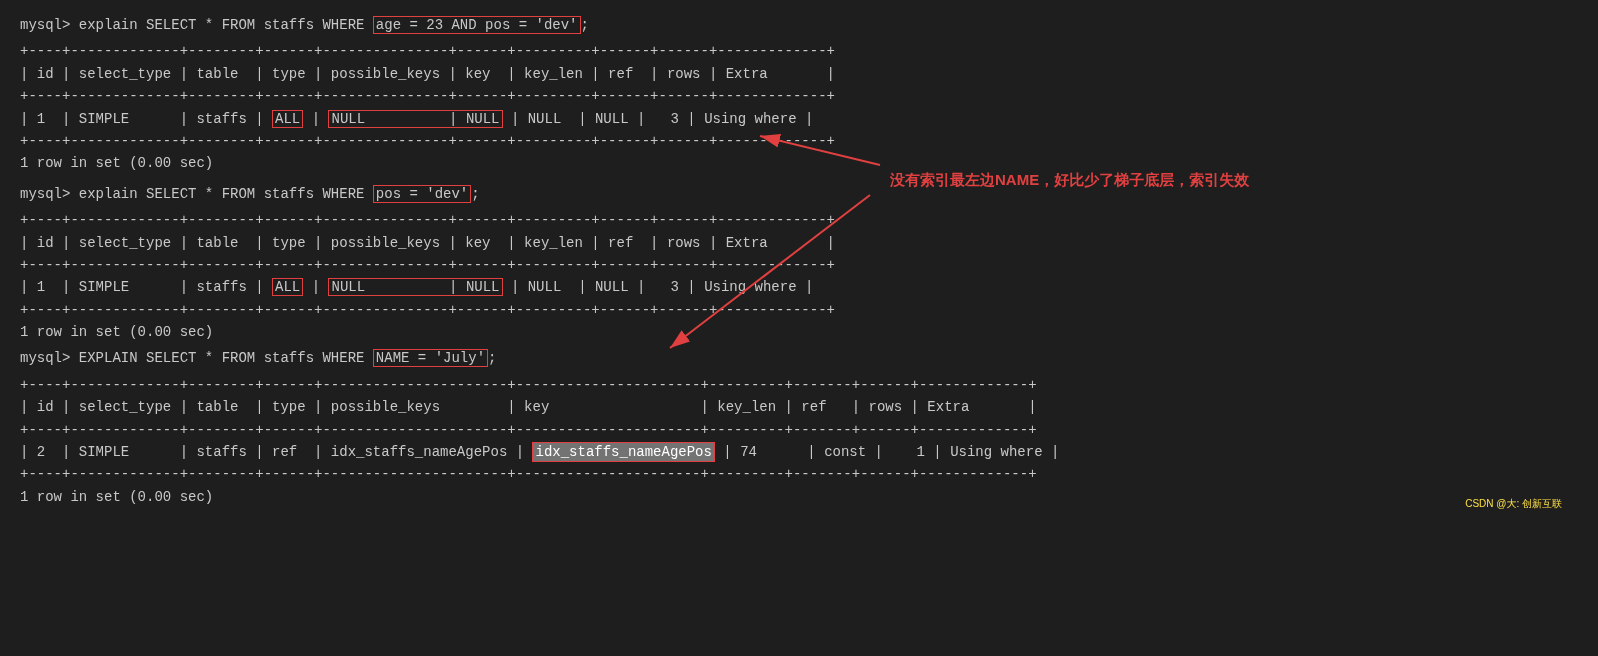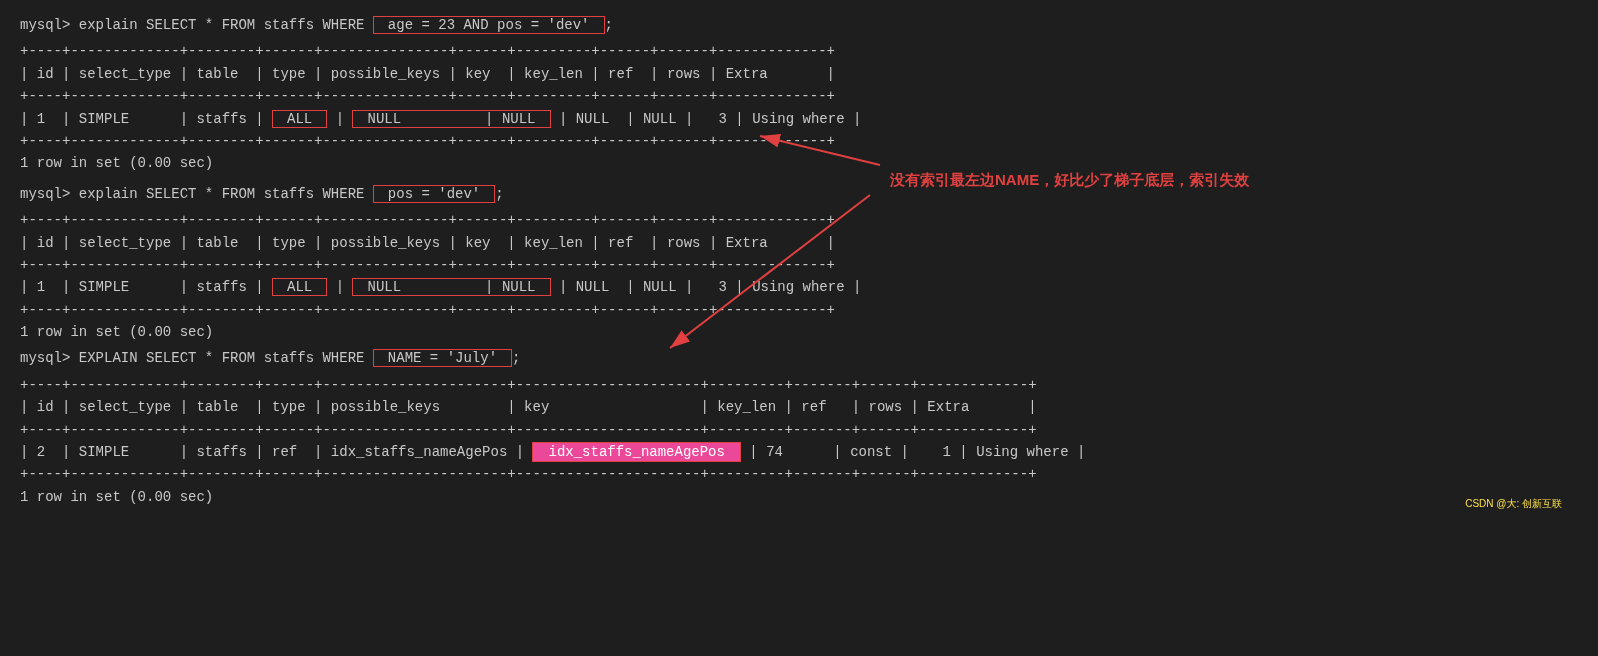--- a/index.html
+++ b/index.html
@@ -24,32 +24,32 @@
       font-size: 14px;
       margin: 4px 0;
     }
     .prompt {
       color: #c8c8c8;
       text-align: right;
     }
     .highlighted-box {
       display: inline;
       border: 1.5px solid #e04040;
-      padding: 0 14px;
+      padding: 0 2px;
       color: #c8c8c8;
     }
     .table-line {
       white-space: pre;
       color: #c8c8c8;
       font-size: 14px;
     }
     .black-bg {
-      background: #ec4899;
+      background: #737373;
       color: #fff;
-      padding: 1px 15px;
+      padding: 1px 2px;
     }
     .annotation {
       position: absolute;
       color: #e04040;
       font-family: 'SimHei', 'Microsoft YaHei', sans-serif;
       font-size: 15px;
       font-weight: bold;
     }
     svg.arrows {
       position: absolute;

